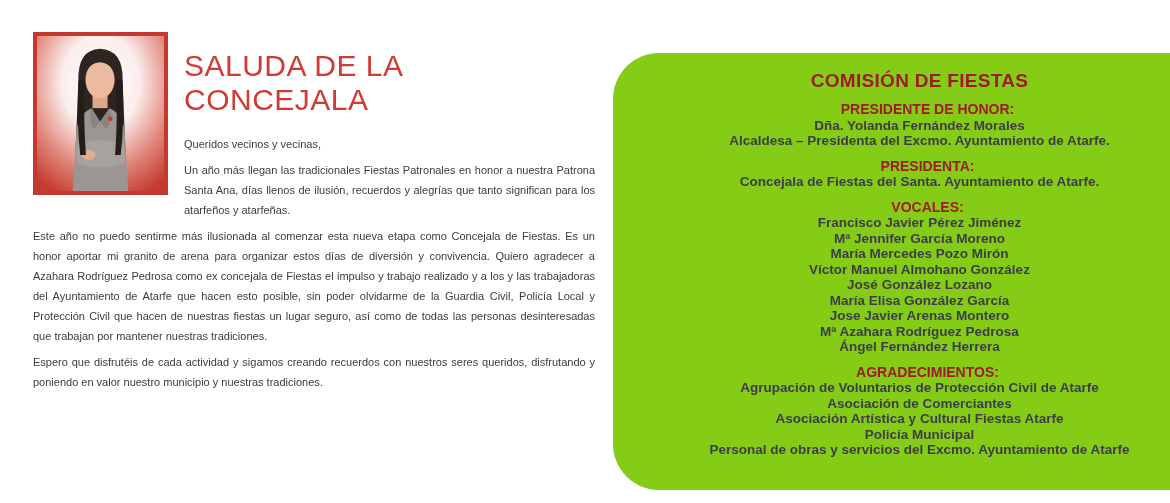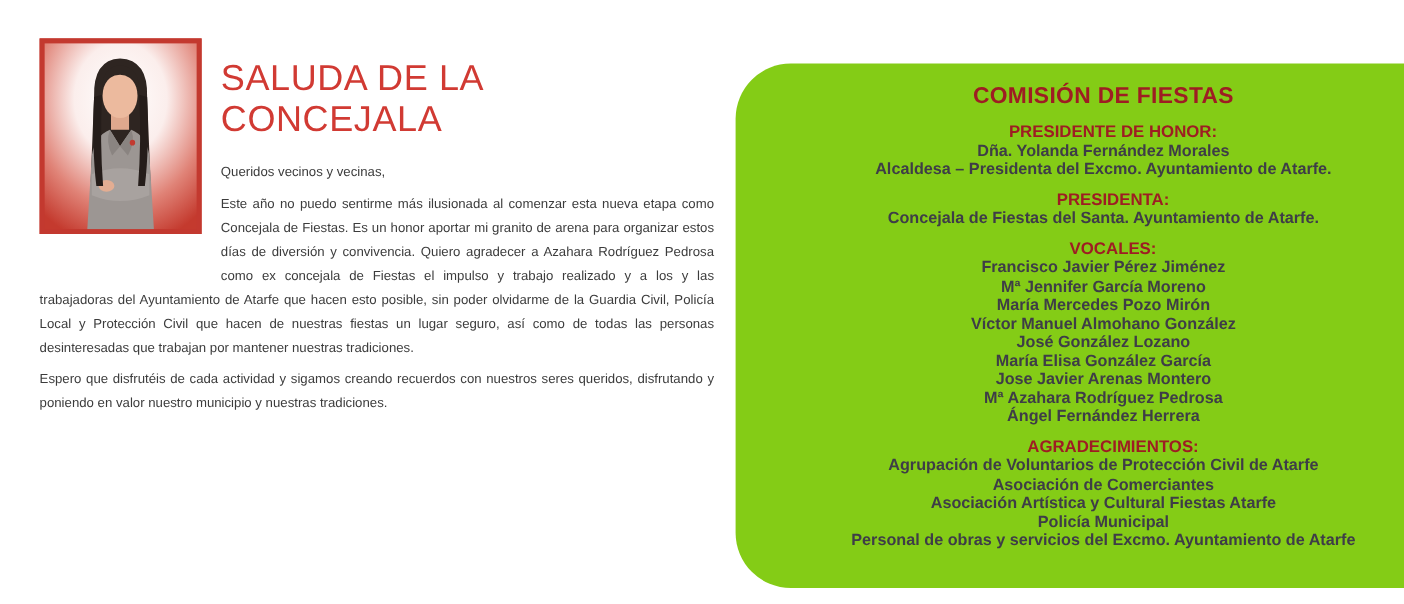--- a/index.html
+++ b/index.html
@@ -126,20 +126,21 @@
         <circle cx="78" cy="85" r="2.4" fill="#c23a30"></circle>
 
         <path d="M44,46 Q42,90 46,122 L52,122 Q49,84 51,44 Z" fill="#251d1a"></path>
         <path d="M91,46 Q93,90 89,122 L83,122 Q86,84 84,44 Z" fill="#251d1a"></path>
       </svg>
     </div>
 
     <h1 class="page-title">SALUDA DE LA CONCEJALA</h1>
 
     <p class="para salutation">Queridos vecinos y vecinas,</p>
+    <p class="para">Un año más llegan las tradicionales Fiestas Patronales en honor a nuestra Patrona Santa Ana, días llenos de ilusión, recuerdos y alegrías que tanto significan para los atarfeños y atarfeñas.</p>
     <p class="para">Este año no puedo sentirme más ilusionada al comenzar esta nueva etapa como Concejala de Fiestas. Es un honor aportar mi granito de arena para organizar estos días de diversión y convivencia. Quiero agradecer a Azahara Rodríguez Pedrosa como ex concejala de Fiestas el impulso y trabajo realizado y a los y las trabajadoras del Ayuntamiento de Atarfe que hacen esto posible, sin poder olvidarme de la Guardia Civil, Policía Local y Protección Civil que hacen de nuestras fiestas un lugar seguro, así como de todas las personas desinteresadas que trabajan por mantener nuestras tradiciones.</p>
     <p class="para">Espero que disfrutéis de cada actividad y sigamos creando recuerdos con nuestros seres queridos, disfrutando y poniendo en valor nuestro municipio y nuestras tradiciones.</p>
 
   </div>
 
   <div class="committee-panel">
     <div class="com-title">COMISIÓN DE FIESTAS</div>
     <div>
         <div class="com-section">
           <div class="com-heading">PRESIDENTE DE HONOR:</div>

